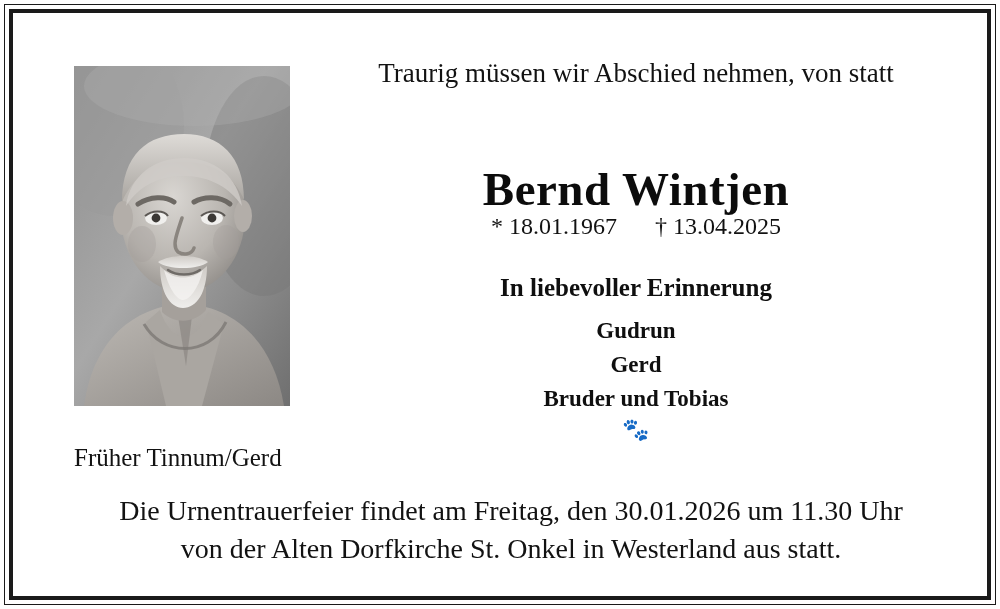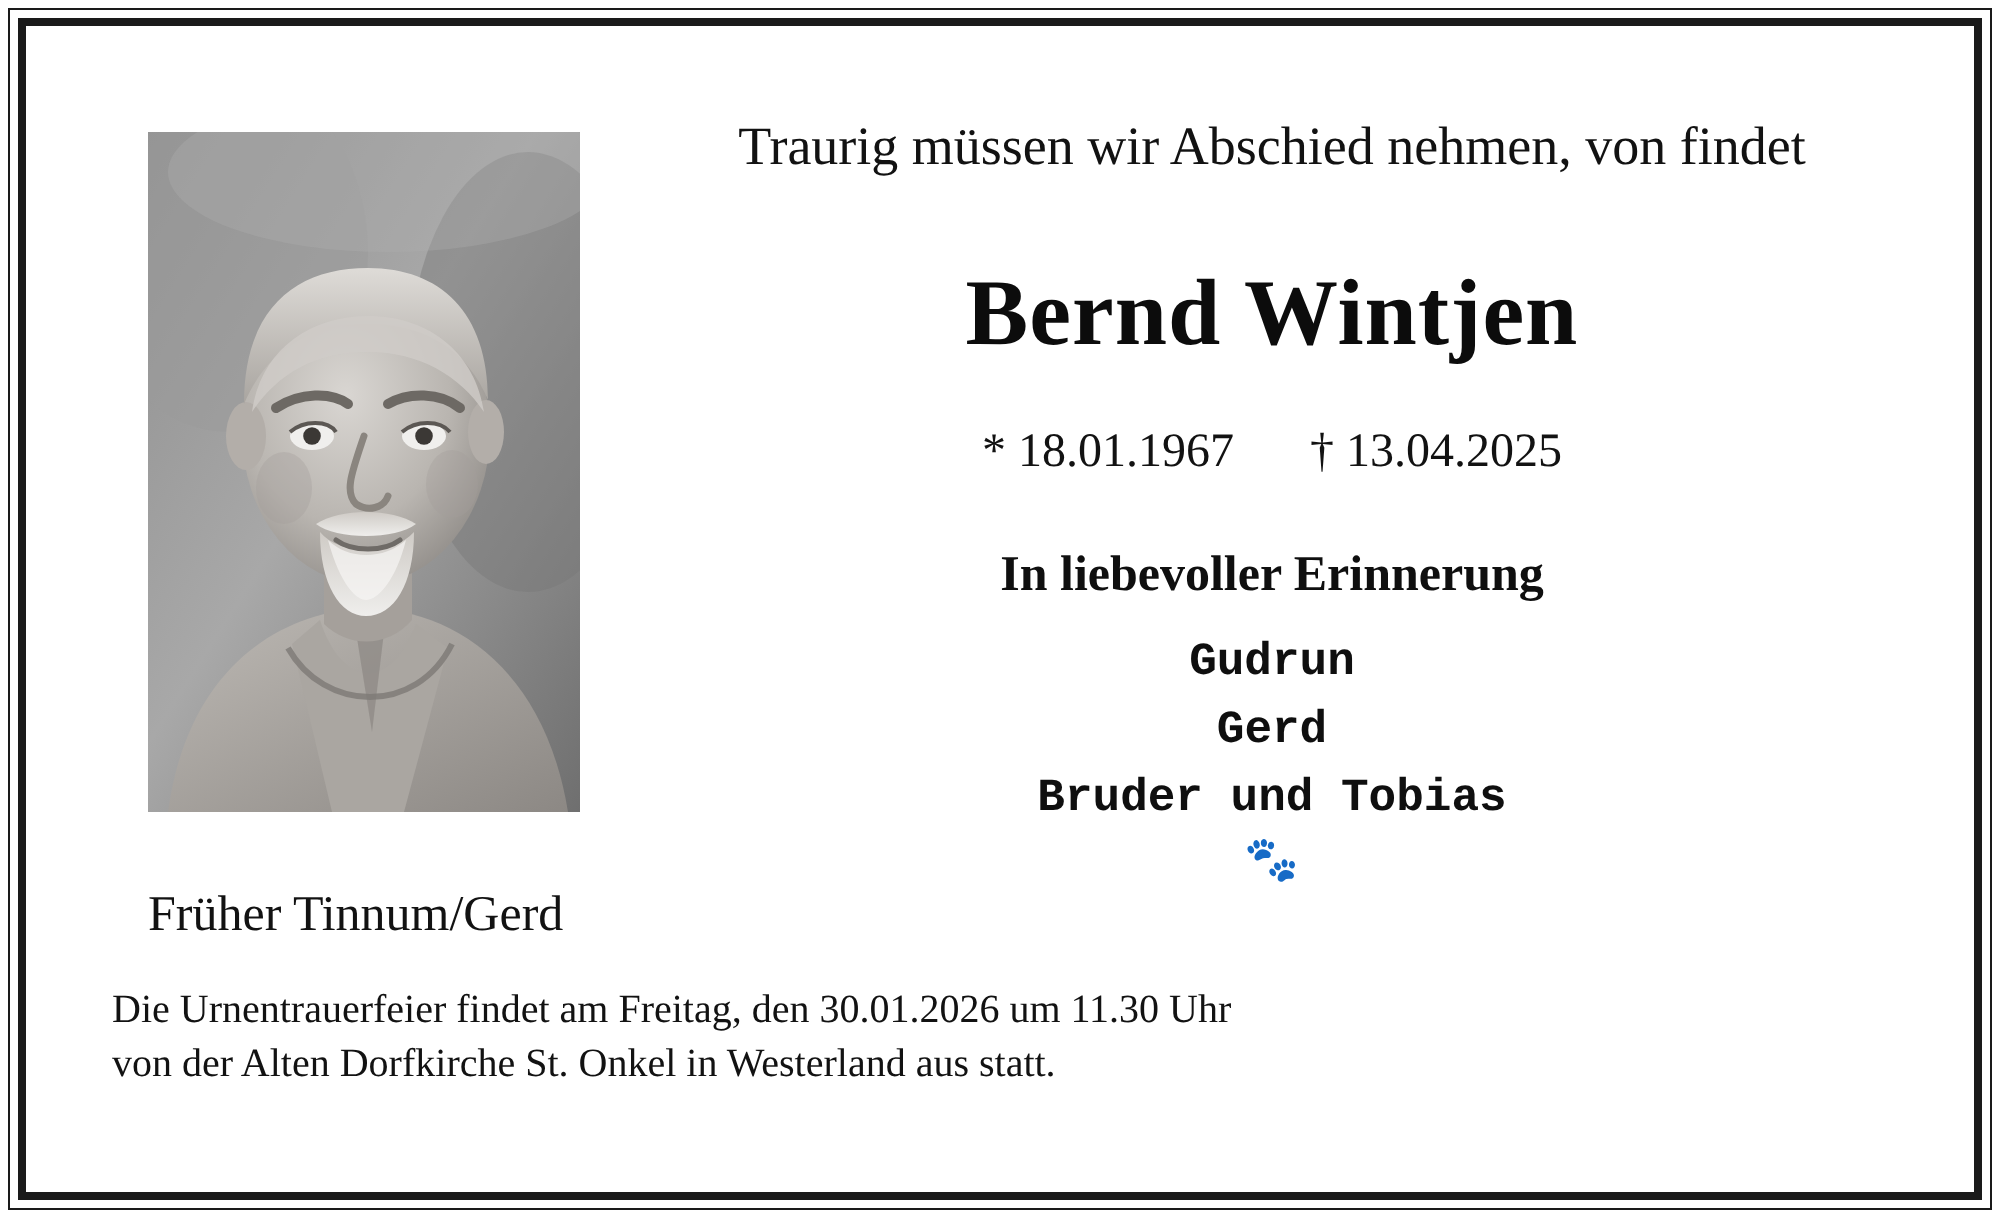--- a/index.html
+++ b/index.html
@@ -70,21 +70,21 @@
     top: 40px;
     width: 660px;
     text-align: center;
     font-size: 27px;
     line-height: 1.32;
     color: #121212;
   }
   .name {
     position: absolute;
     left: 290px;
-    top: 114px;
+    top: 146px;
     width: 660px;
     text-align: center;
     font-size: 47px;
     font-weight: bold;
     letter-spacing: 0.5px;
     color: #0c0c0c;
     font-family: Liberation Serif, serif;
   }
   .dates {
     position: absolute;
@@ -109,21 +109,20 @@
   .survivors {
     position: absolute;
     left: 290px;
     top: 298px;
     width: 660px;
     text-align: center;
     font-size: 23px;
     font-weight: bold;
     line-height: 1.48;
     color: #0f0f0f;
-    font-family: Liberation Mono, monospace;
   }
   .pawprint {
     position: absolute;
     left: 290px;
     top: 403px;
     width: 660px;
     text-align: center;
     font-size: 22px;
     line-height: 1;
     color: #111111;
@@ -133,22 +132,22 @@
     left: 58px;
     top: 428px;
     font-size: 25px;
     color: #121212;
   }
   .ceremony {
     position: absolute;
     left: 40px;
     top: 476px;
     width: 910px;
-    text-align: left;
-    font-size: 20px;
+    text-align: center;
+    font-size: 28px;
     line-height: 1.36;
     color: #121212;
   }
 </style>
 </head>
 <body>
 
 <div class="notice">
 
   <div class="frame-outer"></div>
@@ -221,21 +220,21 @@
         <path d="M90 204 C96 226 104 234 109 234 C115 234 124 224 129 204 C118 214 100 214 90 204 Z" fill="#f6f5f4" opacity="0.7"></path>
 
         <path d="M94 204 C102 210 118 210 126 204" fill="none" stroke="#6f6b67" stroke-width="2.5" stroke-linecap="round"></path>
 
         <ellipse cx="68" cy="178" rx="14" ry="18" fill="#a49f9a" opacity="0.35"></ellipse>
         <ellipse cx="152" cy="176" rx="13" ry="17" fill="#a49f9a" opacity="0.35"></ellipse>
       </svg>
     </div>
 
     <div class="headtext">
-      <div>Traurig müssen wir Abschied nehmen, von findet</div>
+      <div>Traurig müssen wir Abschied nehmen, von statt</div>
     </div>
 
     <div class="name">Bernd Wintjen</div>
 
     <div class="dates">
       <span>* 18.01.1967</span>
       <span class="sep"></span>
       <span>† 13.04.2025</span>
     </div>
 

